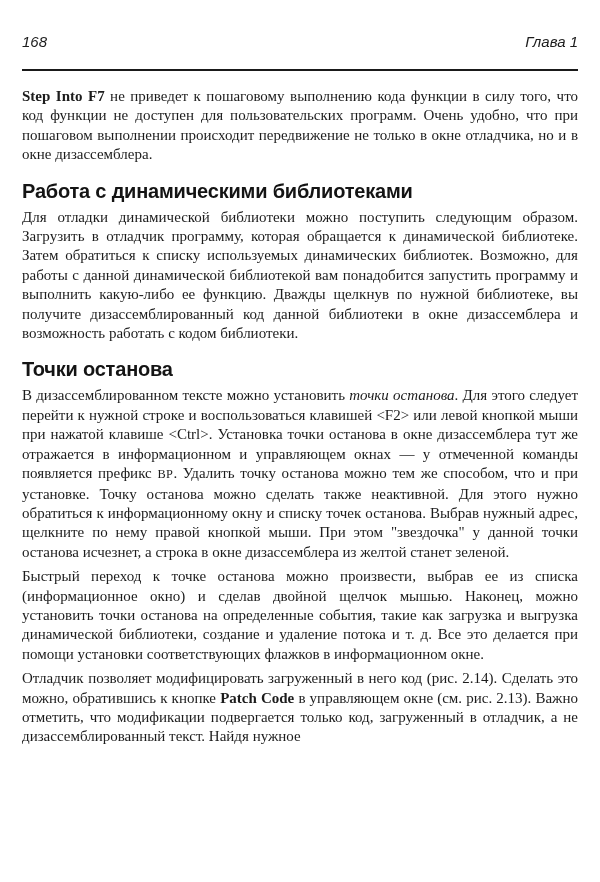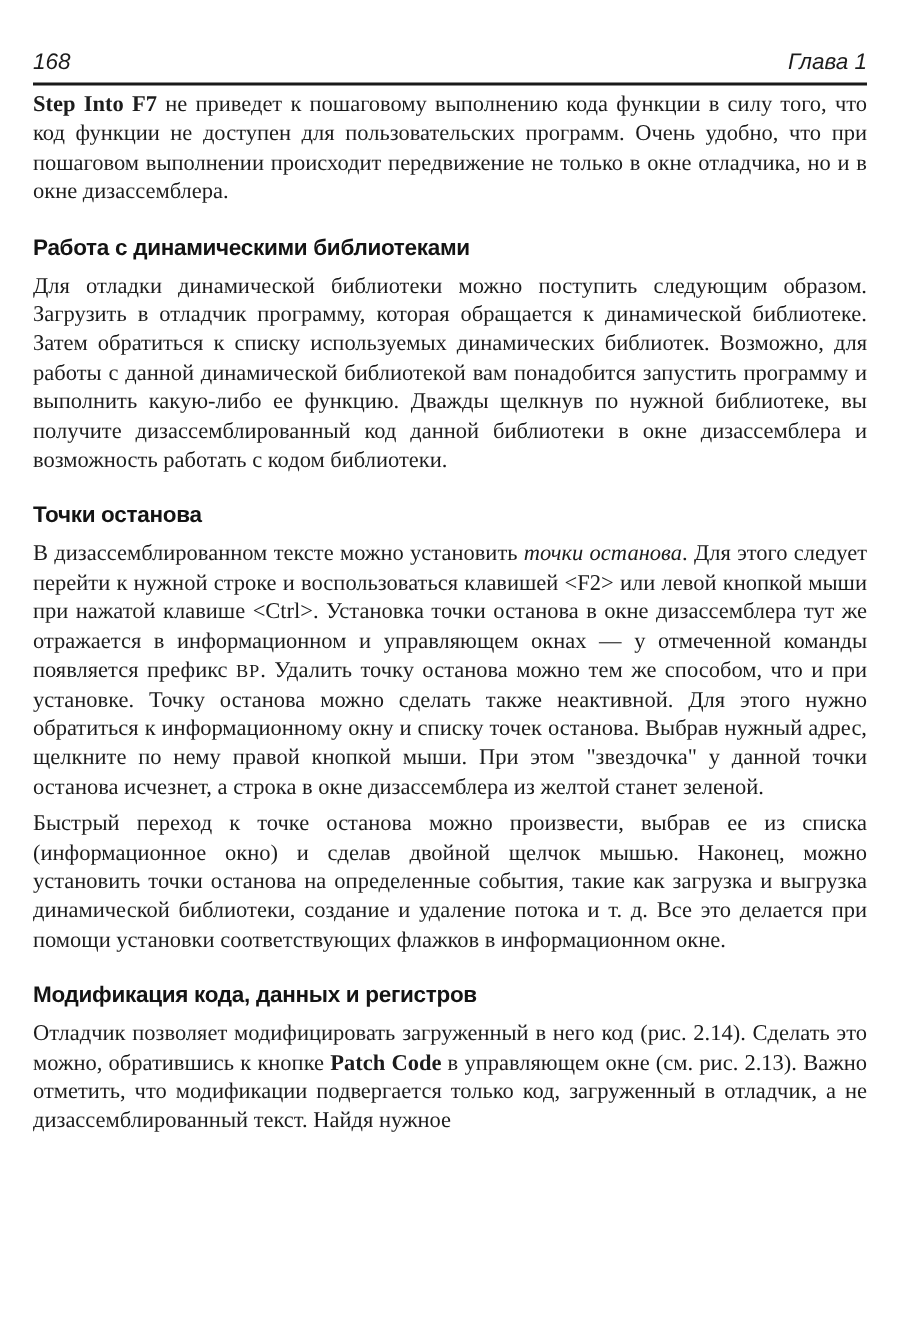--- a/index.html
+++ b/index.html
@@ -16,47 +16,47 @@
     box-sizing: border-box;
     padding: 0 22px;
     color: #1c1c1c;
     font-family: "Liberation Serif", "DejaVu Serif", serif;
   }
   .running-head {
     display: flex;
     justify-content: space-between;
     align-items: flex-end;
     margin-top: 33px;
-    padding-bottom: 5px;
+    padding-bottom: 19px;
     border-bottom: 2.5px solid #1a1a1a;
     font-family: "Liberation Sans", "DejaVu Sans", sans-serif;
     font-style: italic;
     font-size: 15px;
     color: #1c1c1c;
   }
   .page-content {
     margin-top: 0;
   }
   p.body-paragraph {
     margin: 5px 0 0 0;
     font-size: 15px;
     line-height: 19.4px;
     text-align: justify;
     text-justify: inter-word;
     hyphens: auto;
     color: #1c1c1c;
   }
   p.body-paragraph:first-child {
-    margin-top: 4px;
+    margin-top: 16px;
   }
   h2.section-heading {
     margin: 15px 0 4px 0;
     font-family: "Liberation Sans", "DejaVu Sans", sans-serif;
     font-weight: bold;
-    font-size: 15px;
+    font-size: 20px;
     line-height: 23px;
     letter-spacing: -0.2px;
     color: #141414;
     text-align: left;
   }
   .run-normal { font-style: normal; font-weight: normal; }
   .run-bold   { font-weight: bold; }
   .run-italic { font-style: italic; }
   .run-smallcaps {
     font-size: 0.82em;
@@ -71,16 +71,15 @@
     <span>168</span>
     <span>Глава 1</span>
   </div>
   <div class="page-content">
       <p class="body-paragraph"><span class="run-bold">Step Into F7</span><span class="run-normal"> не приведет к пошаговому выполнению кода функции в силу того, что код функции не доступен для пользовательских программ. Очень удобно, что при пошаговом выполнении происходит передвижение не только в окне отладчика, но и в окне дизассемблера.</span></p>
       <h2 class="section-heading">Работа с динамическими библиотеками</h2>
       <p class="body-paragraph"><span class="run-normal">Для отладки динамической библиотеки можно поступить следующим образом. Загрузить в отладчик программу, которая обращается к динамической библиотеке. Затем обратиться к списку используемых динамических библиотек. Возможно, для работы с данной динамической библиотекой вам понадобится запустить программу и выполнить какую-либо ее функцию. Дважды щелкнув по нужной библиотеке, вы получите дизассемблированный код данной библиотеки в окне дизассемблера и возможность работать с кодом библиотеки.</span></p>
       <h2 class="section-heading">Точки останова</h2>
       <p class="body-paragraph"><span class="run-normal">В дизассемблированном тексте можно установить </span><span class="run-italic">точки останова</span><span class="run-normal">. Для этого следует перейти к нужной строке и воспользоваться клавишей &lt;F2&gt; или левой кнопкой мыши при нажатой клавише &lt;Ctrl&gt;. Установка точки останова в окне дизассемблера тут же отражается в информационном и управляющем окнах — у отмеченной команды появляется префикс </span><span class="run-smallcaps">BP</span><span class="run-normal">. Удалить точку останова можно тем же способом, что и при установке. Точку останова можно сделать также неактивной. Для этого нужно обратиться к информационному окну и списку точек останова. Выбрав нужный адрес, щелкните по нему правой кнопкой мыши. При этом "звездочка" у данной точки останова исчезнет, а строка в окне дизассемблера из желтой станет зеленой.</span></p>
       <p class="body-paragraph"><span class="run-normal">Быстрый переход к точке останова можно произвести, выбрав ее из списка (информационное окно) и сделав двойной щелчок мышью. Наконец, можно установить точки останова на определенные события, такие как загрузка и выгрузка динамической библиотеки, создание и удаление потока и т. д. Все это делается при помощи установки соответствующих флажков в информационном окне.</span></p>
-      <h2 class="section-heading">Модификация кода, данных и регистров</h2>
       <p class="body-paragraph"><span class="run-normal">Отладчик позволяет модифицировать загруженный в него код (рис. 2.14). Сделать это можно, обратившись к кнопке </span><span class="run-bold">Patch Code</span><span class="run-normal"> в управляющем окне (см. рис. 2.13). Важно отметить, что модификации подвергается только код, загруженный в отладчик, а не дизассемблированный текст. Найдя нужное</span></p>
     </div>
 </div>
 
 </body></html>

